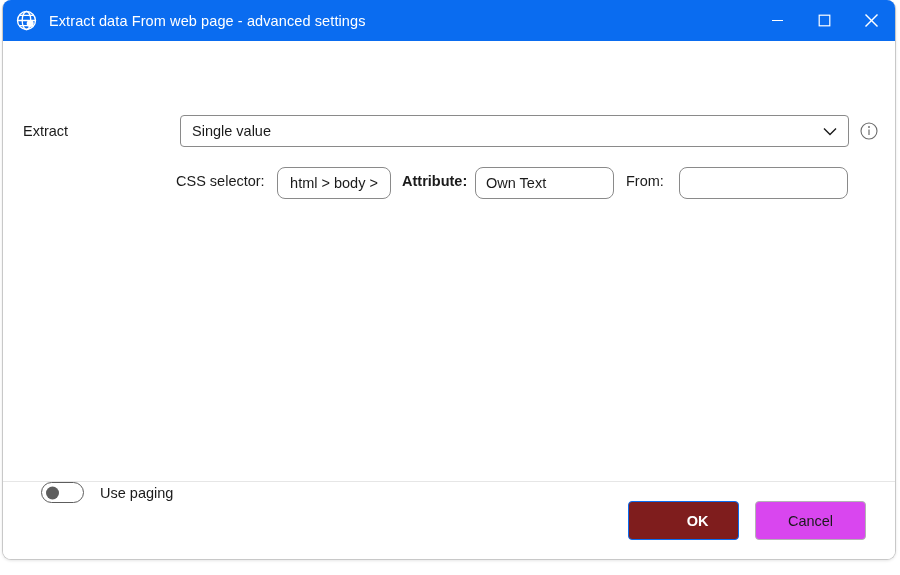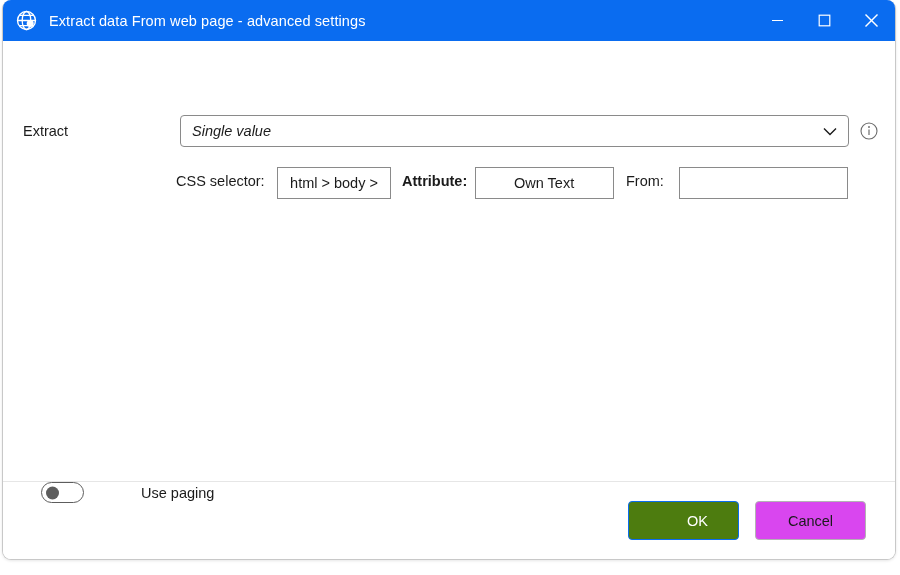--- a/index.html
+++ b/index.html
@@ -102,21 +102,20 @@
     top: 0;
     width: 669px;
     height: 32px;
     box-sizing: border-box;
     background: #ffffff;
     border: 1px solid #8a8a8a;
     border-radius: 4px;
     display: flex;
     align-items: center;
     cursor: default;
-    font-style: italic;
   }
   .combobox .cb-value {
     margin-left: 11px;
     font-size: 14.5px;
     color: #1b1b1b;
     flex: 1;
     white-space: nowrap;
     overflow: hidden;
   }
   .combobox .cb-arrow {
@@ -152,48 +151,47 @@
   .lbl-attr    { left: 399px; font-weight: bold; }
   .lbl-regex   { left: 623px; }
 
   .textbox {
     position: absolute;
     top: 0;
     height: 32px;
     box-sizing: border-box;
     background: #ffffff;
     border: 1px solid #8a8a8a;
-    border-radius: 0;
+    border-radius: 8px;
     display: flex;
     align-items: center;
     cursor: text;
     justify-content: flex-end;
   }
   .textbox .tb-value {
     width: 100%;
     padding: 0 10px;
     font-size: 14.5px;
     color: #1b1b1b;
     box-sizing: border-box;
     white-space: nowrap;
     overflow: hidden;
   }
   .tb-css    { left: 274px; width: 114px; }
   .tb-css .tb-value { text-align: center; padding: 0 6px; }
-  .tb-attr   { left: 472px; width: 139px; padding-left: 28px; }
+  .tb-attr   { left: 472px; width: 139px; }
   .tb-regex  { left: 676px; width: 169px; }
 
   
   .toggle-row {
     position: absolute;
     left: 38px;
     top: 441px;
     display: flex;
     align-items: center;
-    gap: 41px;
   }
   .toggle {
     width: 43px;
     height: 21px;
     border-radius: 11px;
     border: 1px solid #5d5d5d;
     background: #ffffff;
     box-sizing: border-box;
     position: relative;
     cursor: default;
@@ -235,24 +233,24 @@
     box-sizing: border-box;
     border-radius: 4px;
     font-size: 14.5px;
     display: flex;
     align-items: center;
     justify-content: center;
     cursor: default;
     padding: 0 14px;
   }
   .btn-primary {
-    background: #4d7c0f;
+    background: #7f1d1d;
     border: 1px solid #0a6cf0;
     color: #ffffff;
-    font-weight: normal;
+    font-weight: bold;
     margin-right: 16px;
     padding-left: 42px;
   }
   .btn-secondary {
     background: #d946ef;
     border: 1px solid #b3b3b3;
     color: #1b1b1b;
   }
 </style>
 </head>

